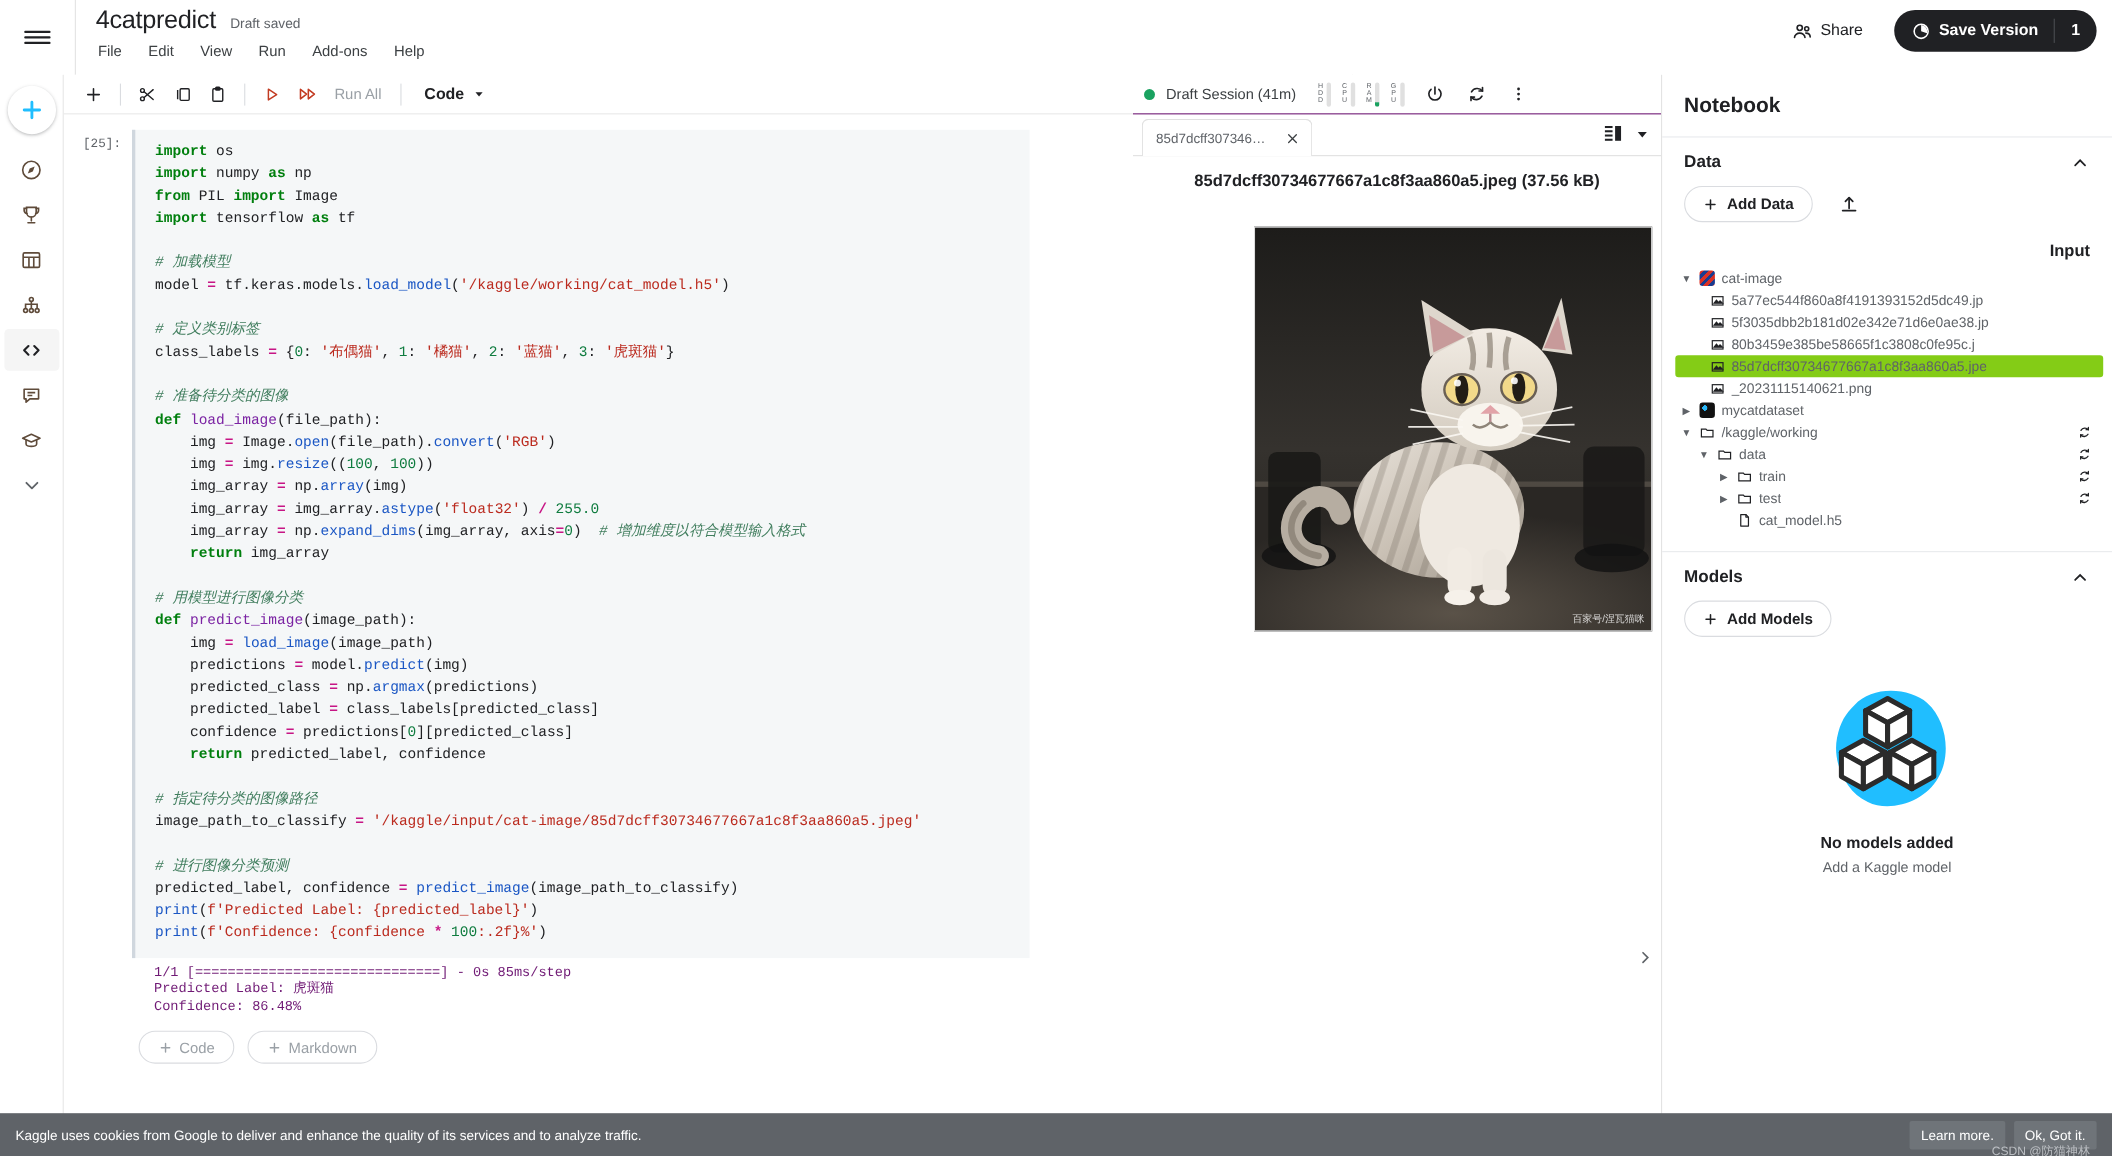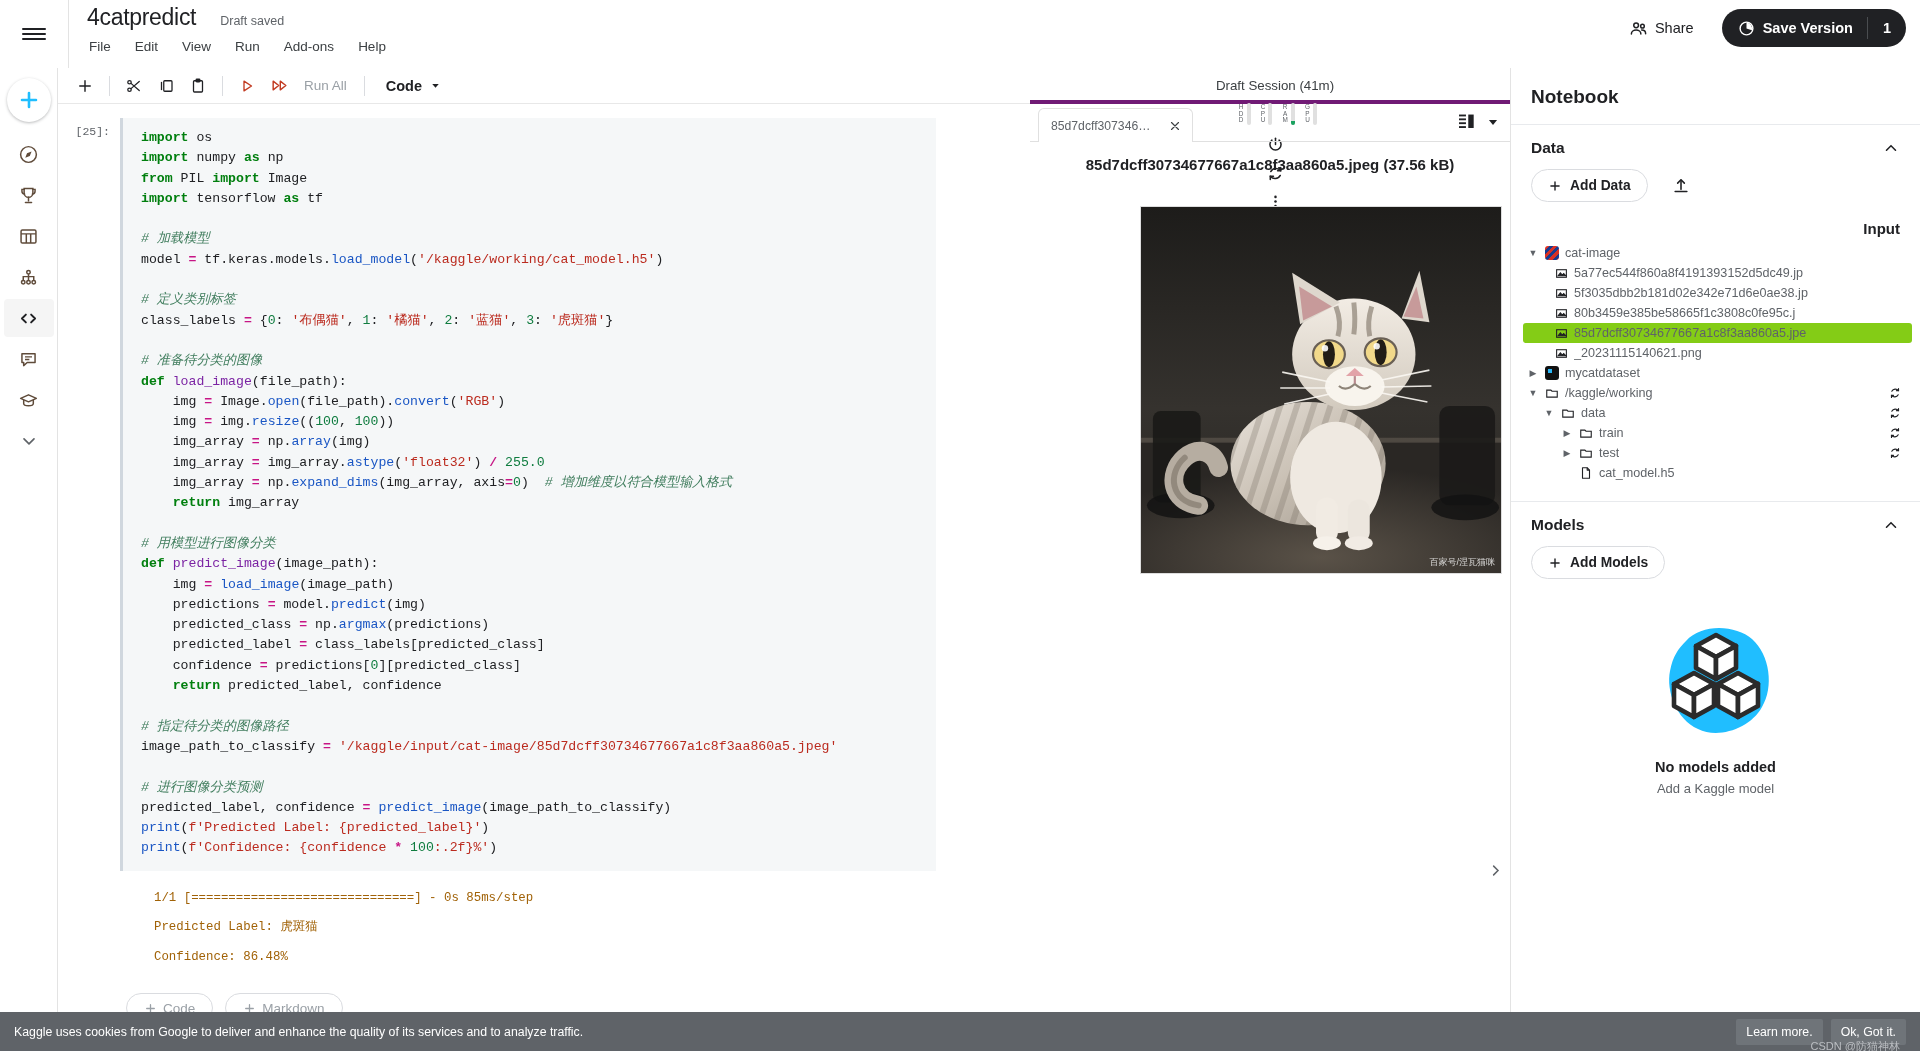--- a/index.html
+++ b/index.html
@@ -15,21 +15,21 @@
   .topbar {
     position: absolute; top: 0; left: 0; width: 1920px; height: 68px;
     background: #fff; display: flex; align-items: flex-start;
   }
   .hamburger {
     width: 68px; height: 68px; display: flex; align-items: center; justify-content: center;
     cursor: pointer;
   }
   .hamburger span { display:block; width:24px; height:2px; background:#202124; margin:3px 0; border-radius:1px;}
   .title-zone { padding-top: 4px; padding-left: 10px; border-left: 1px solid #e3e3e3; height: 68px;}
-  .title-row { display: flex; align-items: baseline; gap: 24px; padding-left: 8px;}
+  .title-row { display: flex; align-items: baseline; gap: 13px; padding-left: 8px;}
   .nb-title { font-size: 23px; font-weight: 400; letter-spacing: -0.3px; color: #202124; }
   .draft-saved { font-size: 12.5px; color: #5f6368; }
   .menu-row { display: flex; gap: 22px; padding-left: 9px; margin-top: 6px; }
   .menu-item { font-size: 13.5px; color: #3c4043; cursor: pointer; padding: 2px 1px;}
 
   .topright { position: absolute; right: 14px; top: 9px; display: flex; align-items: center; gap: 18px;}
   .share-btn { display:flex; align-items:center; gap:7px; font-size:14.5px; color:#202124; cursor:pointer;
                padding: 7px 10px; border-radius: 16px;}
   .savever {
     display:flex; align-items:center; background:#202124; color:#fff; border-radius: 22px;
@@ -90,21 +90,21 @@
   .fn { color: #1a56c4; }                        
   .fnd { color: #7b23a3; }                       
   .s  { color: #bb2b1f; }                        
   .c  { color: #417e5e; font-style: italic; }    
   .n  { color: #0f7c3f; }                        
   .op { color: #c71585; font-weight:700; }
 
   .out-wrap { display:flex; padding-top: 6px;}
   pre.outtext {
     font-family: "Liberation Mono", monospace; font-size: 12.4px; line-height: 15.5px;
-    color: #a16207; white-space: pre; margin: 14px; padding-left: 2px;
+    color: #701a75; white-space: pre; margin: 0; padding-left: 2px;
   }
   .addrow { display:flex; gap: 12px; padding: 14px 0 0 68px; }
   .pill {
     border: 1px solid #dadce0; border-radius: 18px; height: 30px;
     display:flex; align-items:center; gap:6px; padding: 0 17px;
     font-size: 13.5px; color: #9aa0a6; cursor:pointer; background:#fff;
   }
 
   .vscroll {
     position:absolute; right: 2px; top: 268px; width: 7px; height: 130px;
@@ -112,22 +112,21 @@
   }
 
   
   .viewer {
     position: absolute; left: 1030px; top: 68px; width: 480px; height: 983px;
     background:#fff;
   }
   .sessbar {
     position:absolute; left:0; top:0; height:36px; width: 480px;
     display:flex; align-items:center; gap: 10px; padding-left: 10px;
-    border-bottom: 4px solid #701a75;
-    flex-direction: column;
+    border-bottom: 1px solid #701a75;
   }
   .dot { width:10px; height:10px; border-radius:50%; background:#1aa260; }
   .sess-label { font-size: 13.3px; color: #3c4043; white-space: nowrap;}
   .gauges { display:flex; align-items:center; gap: 2px; margin-left: 6px;}
   .gauge { display:flex; align-items:center; gap:3px; padding: 0 4px;}
   .gauge .glabel { font-size: 6.4px; line-height: 6.6px; color:#5f6368; text-align:center; letter-spacing:.2px;}
   .gbar { width: 4px; height: 22px; background:#e0e0e0; border-radius:2px; position:relative; overflow:hidden;}
   .gbar i { position:absolute; bottom:0; left:0; width:100%; background:#1aa260; display:block;}
   .sessicon { width:28px; height:28px; display:flex; align-items:center; justify-content:center; cursor:pointer; border-radius:4px;}
 

